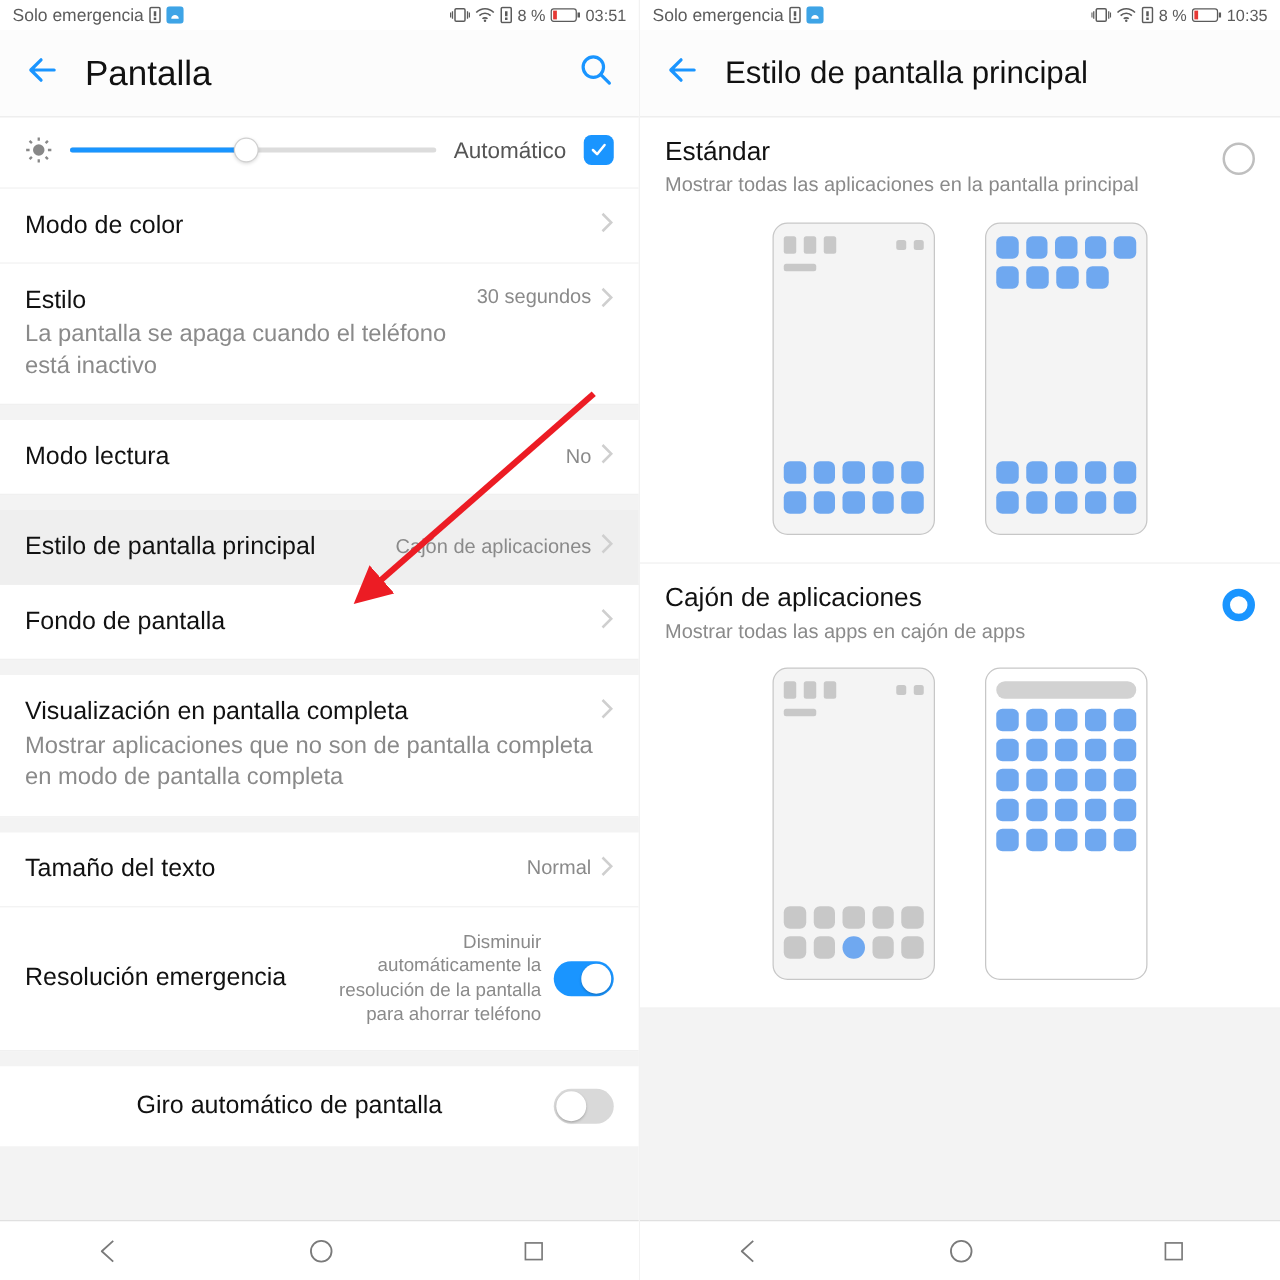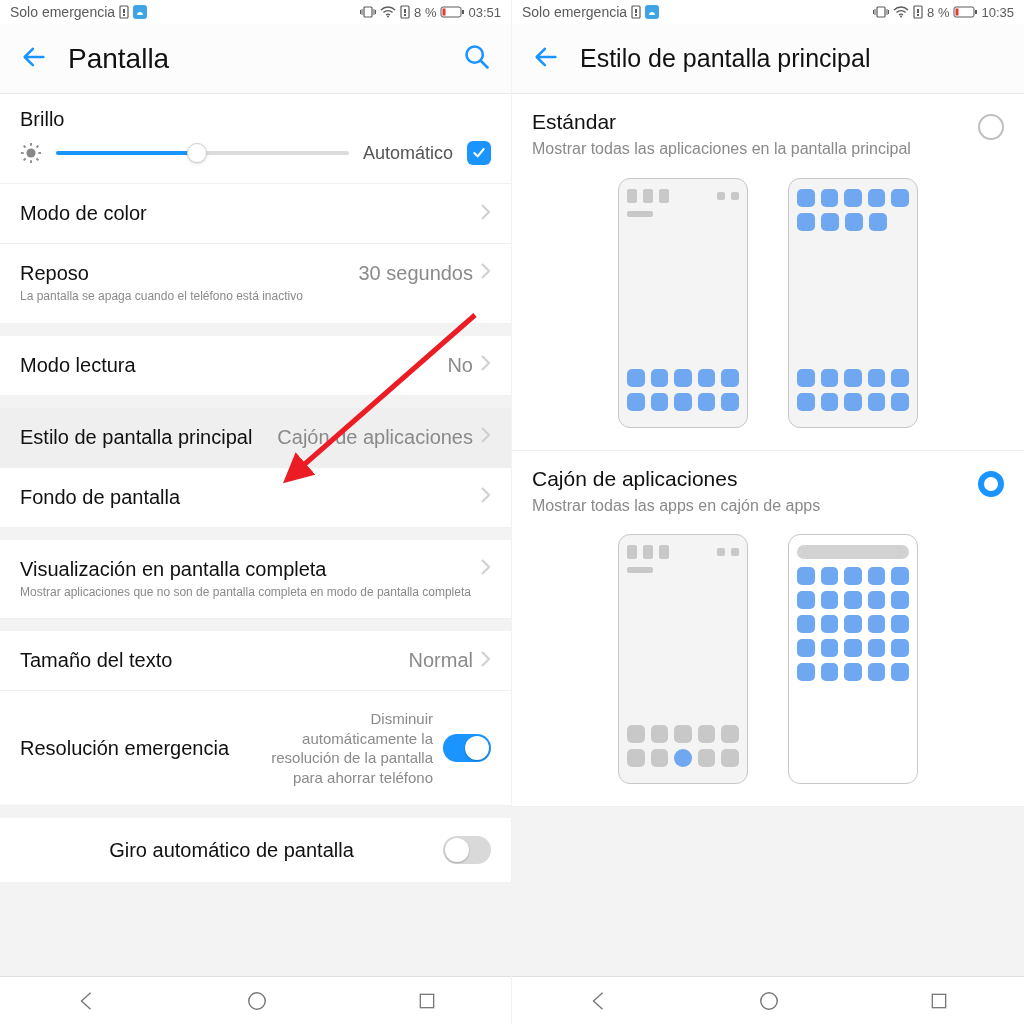--- a/index.html
+++ b/index.html
@@ -18,22 +18,22 @@
   
   .hdr { height:70px; display:flex; align-items:center; padding:0 20px; gap:20px; border-bottom:1px solid #e9e9e9; background:#fcfcfc; }
   .hdr .title { font-size:28px; color:#111; flex:1; }
   .back { color:#1a95ff; }
   .search { color:#1a95ff; }
 
   .scroll { flex:1; overflow:hidden; background:#f3f3f3; }
   .row { display:flex; align-items:center; padding:18px 20px; border-bottom:1px solid #f0f0f0; background:#fff; }
   .row:last-child { border-bottom:none;text-align:center; }
   .row .lbl { flex:1; font-size:20px; color:#111; }
-  .row .sub { font-size:12px; color:#8a8a8a; margin-top:4px; line-height:1.3; }
-  .row .val { font-size:20px; color:#8a8a8a; margin-right:6px; }
+  .row .sub { font-size:19px; color:#8a8a8a; margin-top:4px; line-height:1.3; }
+  .row .val { font-size:16px; color:#8a8a8a; margin-right:6px; }
   .chev { color:#cfcfcf; }
   .gap { height:12px; background:#f3f3f3; }
   .highlight { background:#efefef !important; }
   .row.multicol { align-items:flex-start; }
   .row.multicol .lblwrap { flex:1; }
 
   
   .bri { padding:14px 20px 18px; background:#fff; border-bottom:1px solid #f0f0f0; }
   .bri .t { font-size:20px; color:#111; margin-bottom:10px; }
   .bri .ctrl { display:flex; align-items:center; gap:14px; }
@@ -147,21 +147,20 @@
       <span class="search">
         <svg width="28" height="28" viewBox="0 0 24 24">
             <circle cx="10" cy="10" r="7" fill="none" stroke="#1a95ff" stroke-width="2.2"></circle>
             <path d="M15 15l6 6" stroke="#1a95ff" stroke-width="2.2" stroke-linecap="round"></path>
           </svg>
       </span>
     </div>
 
     <div class="scroll">
       <div class="bri">
-        <div class="t">Brillo</div>
         <div class="ctrl">
           <span class="brightness-badge">
             <svg width="22" height="22" viewBox="0 0 24 24">
                 <circle cx="12" cy="12" r="5" fill="#888"></circle>
                 <g stroke="#888" stroke-width="2">
                   <line x1="12" y1="1" x2="12" y2="4"></line>
                   <line x1="12" y1="20" x2="12" y2="23"></line>
                   <line x1="1" y1="12" x2="4" y2="12"></line>
                   <line x1="20" y1="12" x2="23" y2="12"></line>
                   <line x1="4" y1="4" x2="6" y2="6"></line>
@@ -186,21 +185,21 @@
 
       <div class="row">
         <span class="lbl">Modo de color</span>
         <span class="chev"><svg width="12" height="18" viewBox="0 0 12 18">
               <path d="M3 2l7 7-7 7" fill="none" stroke="#cfcfcf" stroke-width="2"></path>
             </svg></span>
       </div>
 
       <div class="row multicol">
         <div class="lblwrap">
-          <div class="lbl">Reposo</div>
+          <div class="lbl">Estilo</div>
           <div class="sub">La pantalla se apaga cuando el teléfono está inactivo</div>
         </div>
         <span class="val">30 segundos</span>
         <span class="chev"><svg width="12" height="18" viewBox="0 0 12 18">
               <path d="M3 2l7 7-7 7" fill="none" stroke="#cfcfcf" stroke-width="2"></path>
             </svg></span>
       </div>
       <div class="gap"></div>
 
       <div class="row">

